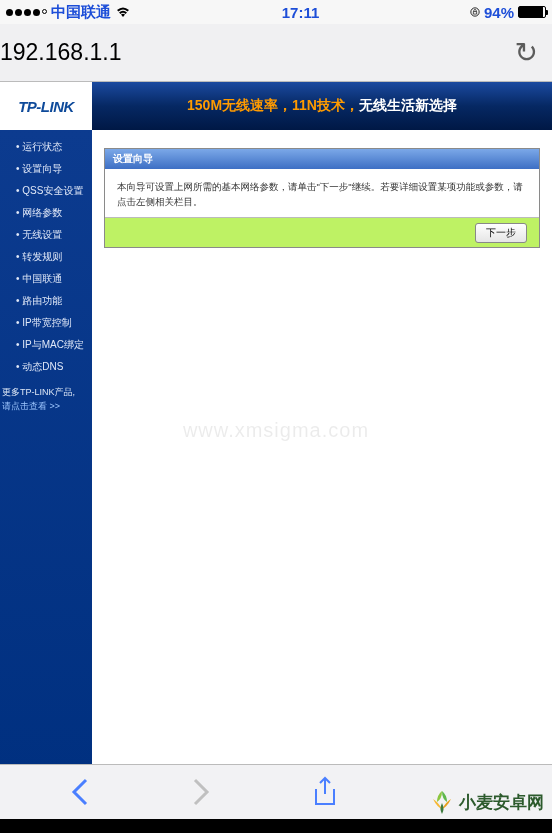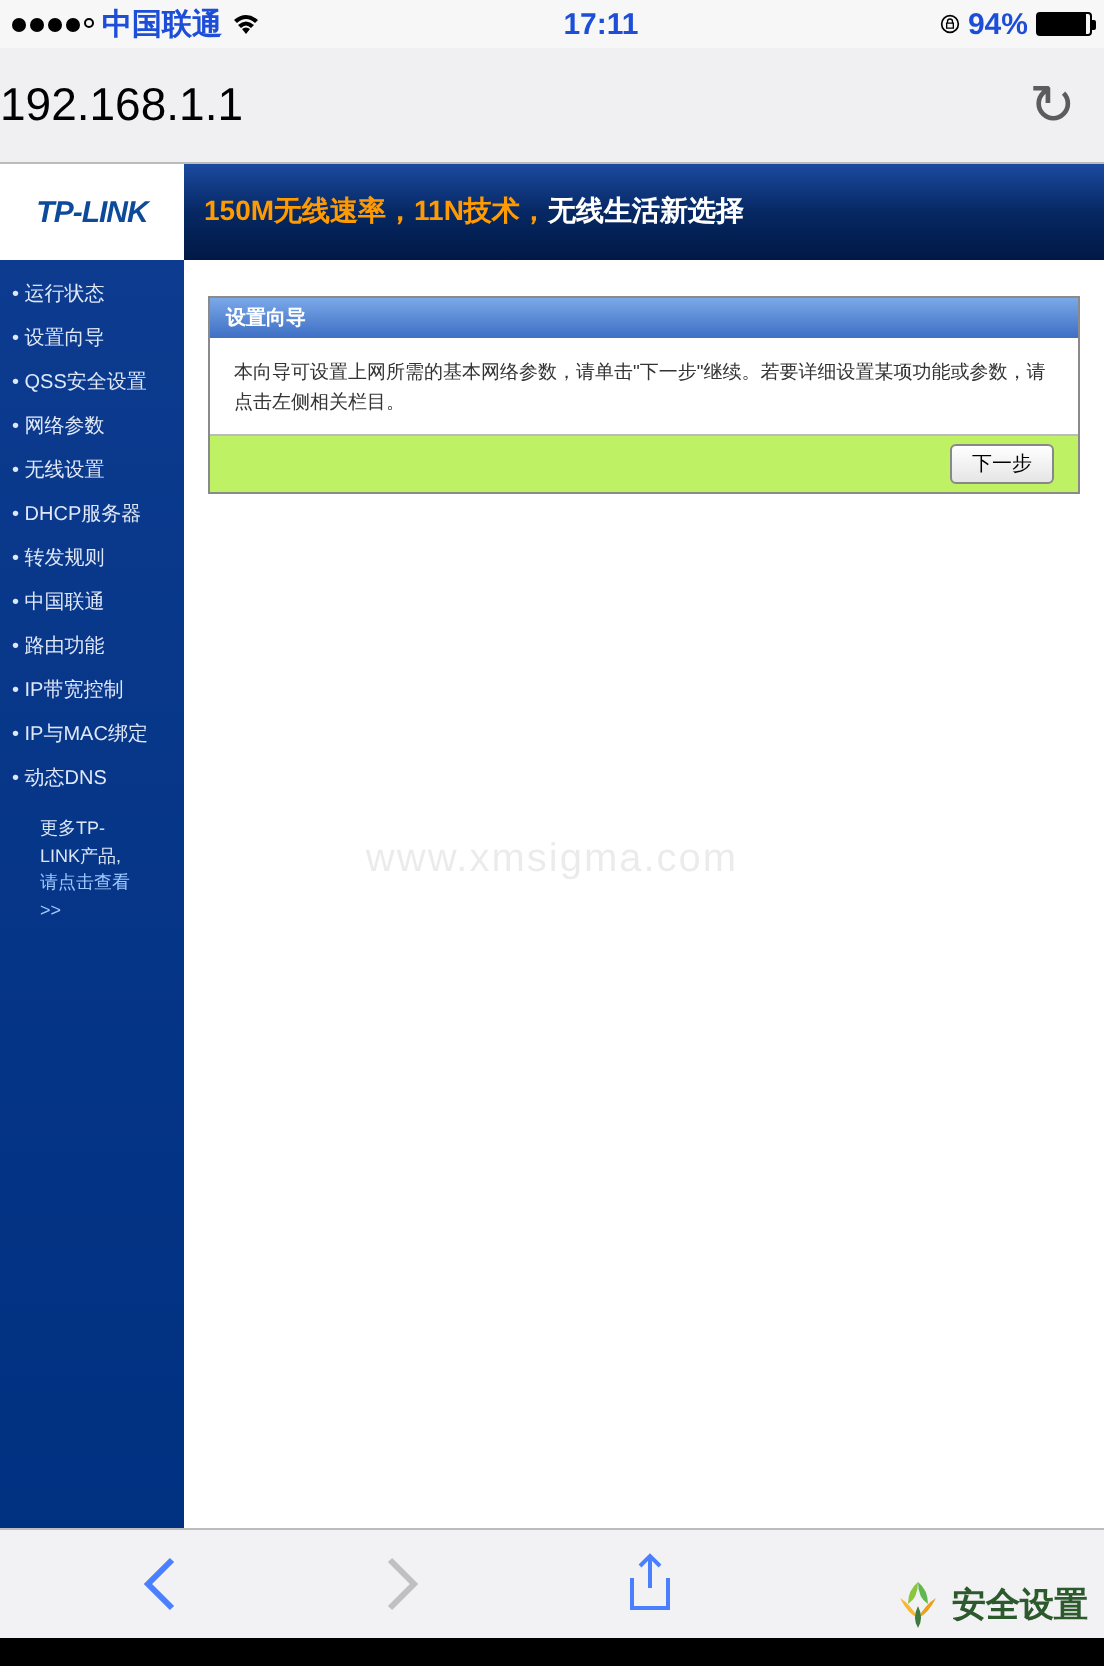--- a/index.html
+++ b/index.html
@@ -75,45 +75,45 @@
       font-weight: bold;
       color: #0e4a9a;
       font-style: italic;
       letter-spacing: -0.5px;
     }
     .banner-text {
       flex: 1;
       color: #fff;
       font-size: 14px;
       font-weight: bold;
-      text-align: left;
+      text-align: center;
       padding: 0 10px;
     }
     .orange { color: #ff9b00; }
     
     
     .main-layout { display: flex; height: 648px; }
     
     
     .sidebar {
       width: 92px;
       background: linear-gradient(to bottom, #0c3b8f, #003080);
       padding: 6px 0;
       color: #fff;
       font-size: 10px;
     }
     .nav-item {
-      padding: 4px 6px;
+      padding: 4px 16px;
       cursor: pointer;
       white-space: nowrap;
       color: #e0e8f8;
     }
     .nav-item::before { content: '• '; }
     .promo {
-      padding: 8px 20px;
+      padding: 8px 2px;
       font-size: 9px;
       line-height: 1.5;
       color: #dce6f5;
     }
     .promo-link { color: #9fc8ff; }
     
     
     .content {
       flex: 1;
       background: #fff;
@@ -244,21 +244,20 @@
     </div>
   </div>
 
   <div class="main-layout">
     <div class="sidebar">
       <div class="nav-item">运行状态</div>
       <div class="nav-item">设置向导</div>
       <div class="nav-item">QSS安全设置</div>
       <div class="nav-item">网络参数</div>
       <div class="nav-item">无线设置</div>
-      <div class="nav-item">DHCP服务器</div>
       <div class="nav-item">转发规则</div>
       <div class="nav-item">中国联通</div>
       <div class="nav-item">路由功能</div>
       <div class="nav-item">IP带宽控制</div>
       <div class="nav-item">IP与MAC绑定</div>
       <div class="nav-item">动态DNS</div>
       <div class="promo">
         <div>更多TP-LINK产品,</div>
         <div class="promo-link">请点击查看 &gt;&gt;</div>
       </div>
@@ -292,16 +291,16 @@
 </div>
 
 <div class="watermark2">
   <svg class="leaf-logo" viewBox="0 0 26 26">
     <path d="M13 2 Q18 6 18 13 Q13 10 13 2 Z" fill="#5fb84d"></path>
     <path d="M13 2 Q8 6 8 13 Q13 10 13 2 Z" fill="#8cc63f"></path>
     <path d="M4 10 Q9 13 13 20 Q8 18 4 10 Z" fill="#f7b733"></path>
     <path d="M22 10 Q17 13 13 20 Q18 18 22 10 Z" fill="#e8a01d"></path>
     <path d="M13 14 Q16 20 13 25 Q10 20 13 14 Z" fill="#3d7a3d"></path>
   </svg>
-  <span>安全设置</span>
+  <span>小麦安卓网</span>
 </div>
 
 <div class="bottom-edge"></div>
 
 </body></html>

